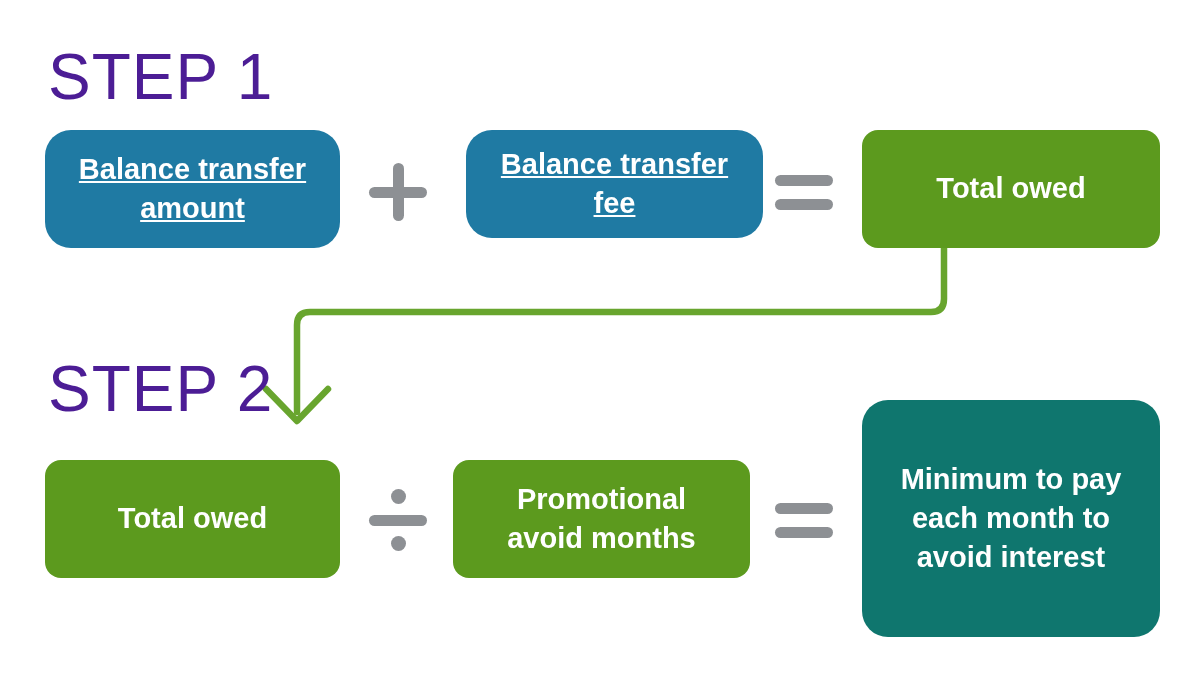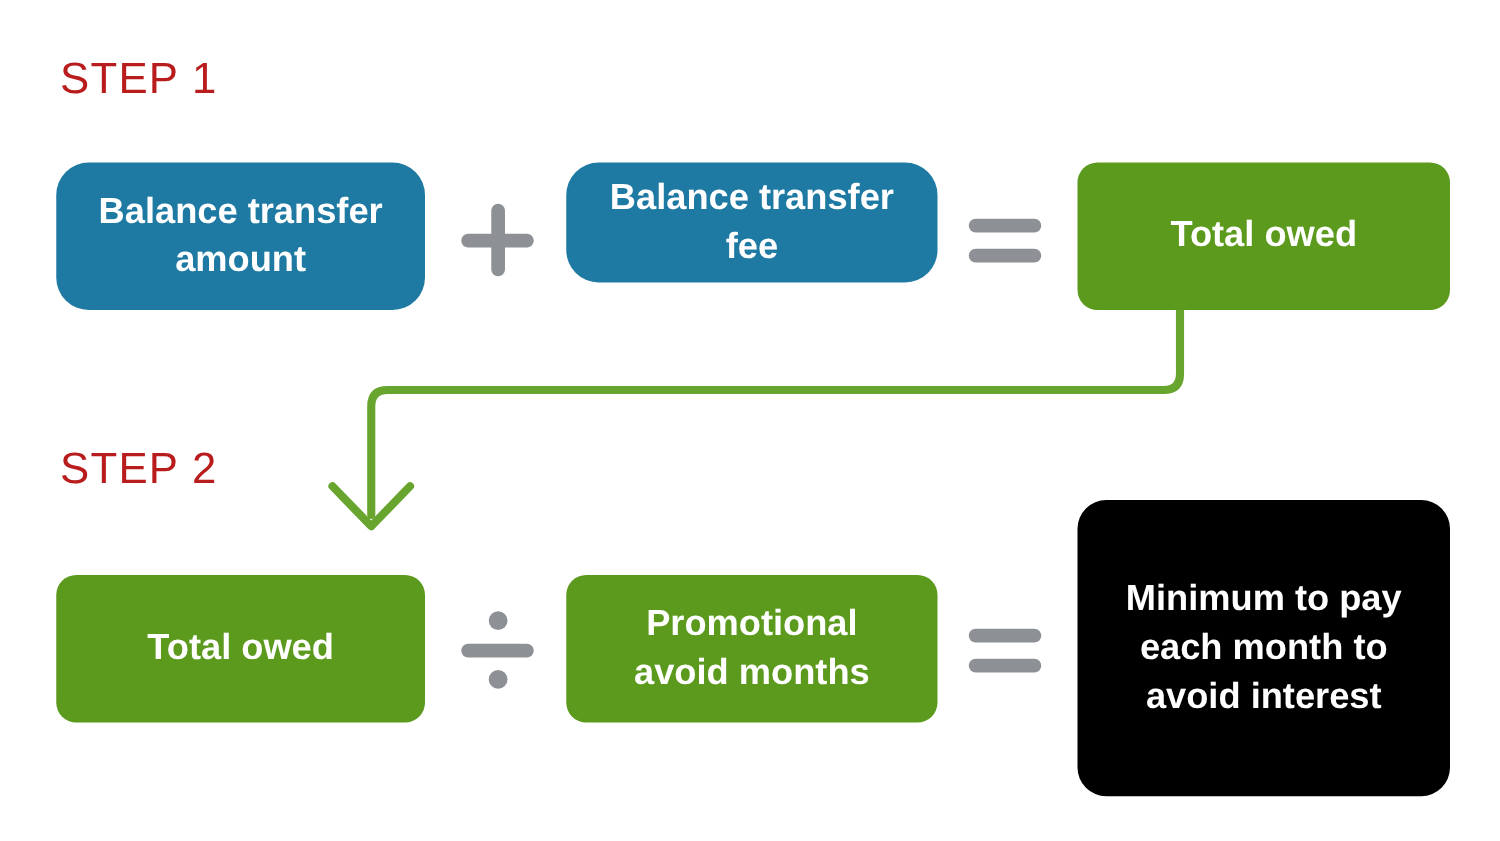--- a/index.html
+++ b/index.html
@@ -11,54 +11,54 @@
   .canvas {
     position: relative;
     width: 1200px;
     height: 673px;
     background: #ffffff;
     overflow: hidden;
   }
   .step-heading {
     position: absolute;
     left: 48px;
-    font-size: 35px;
+    font-size: 64px;
     font-weight: 400;
     letter-spacing: 1px;
-    color: #b91c1c;
+    color: #4c1d95;
     line-height: 1;
   }
   .step1-heading { top: 45px; }
   .step2-heading { top: 357px; }
 
   .box {
     position: absolute;
     border-radius: 26px;
     display: flex;
     align-items: center;
     justify-content: center;
     text-align: center;
     color: #ffffff;
     font-weight: 700;
     font-size: 29px;
     line-height: 1.35;
   }
   .box .box-text { display: inline-block; }
   .bg-blue  { background: #1f7aa3; }
   .bg-green { background: #5c9a1e; border-radius: 16px; }
-  .bg-dark  { background: #000000; border-radius: 23px; }
+  .bg-dark  { background: #0f766e; }
 
   .box-amount { left: 45px;  top: 130px; width: 295px; height: 118px; }
-  .box-fee    { left: 453px; top: 130px; width: 297px; height: 96px; }
+  .box-fee    { left: 466px; top: 130px; width: 297px; height: 108px; }
   .box-total1 { left: 862px; top: 130px; width: 298px; height: 118px; }
   .box-total2 { left: 45px;  top: 460px; width: 295px; height: 118px; }
   .box-period { left: 453px; top: 460px; width: 297px; height: 118px; }
   .box-result { left: 862px; top: 400px; width: 298px; height: 237px; }
 
-  .w-blue   { max-width: 232px; }
+  .w-blue   { max-width: 232px; text-decoration: underline; }
   .w-period { max-width: 220px; }
   .w-result { max-width: 238px; }
 
   
   .op { position: absolute; }
   .op .bar, .op .dot { position: absolute; background: #8d9094; }
   .op .bar { border-radius: 6px; }
   .op .dot { border-radius: 50%; width: 15px; height: 15px; }
 
   .op-plus { left: 369px; top: 163px; width: 58px; height: 58px; }

